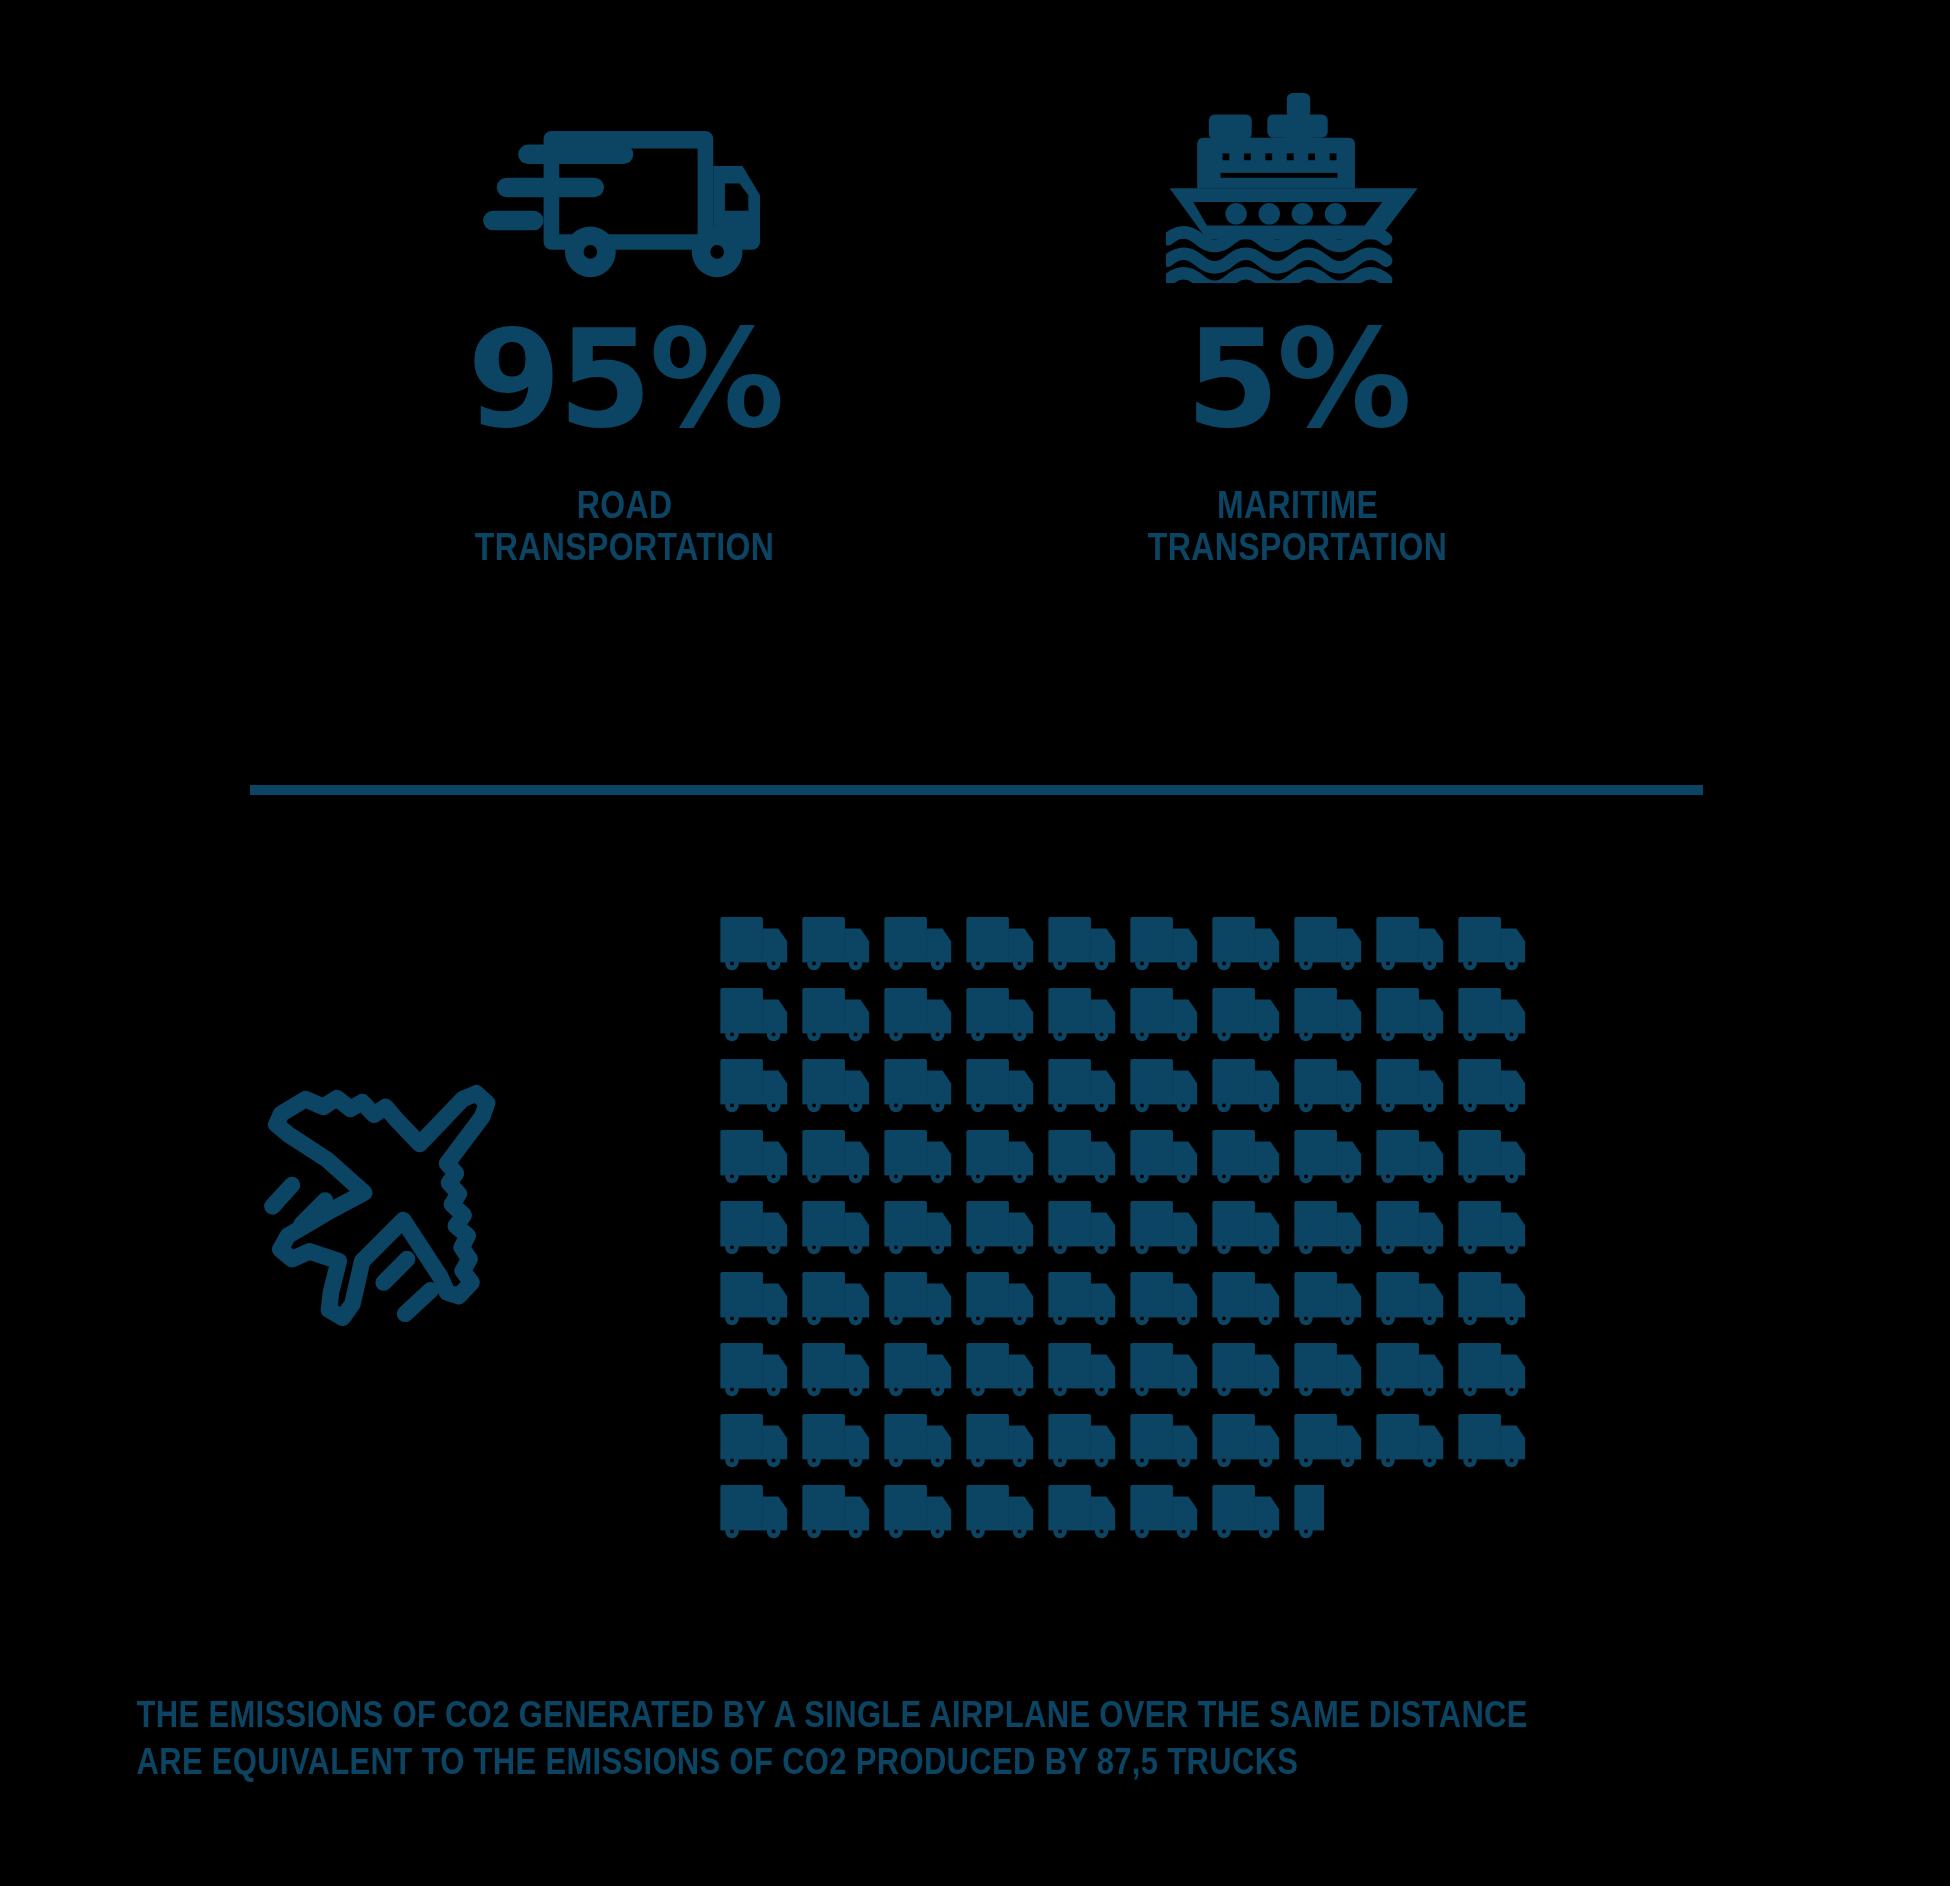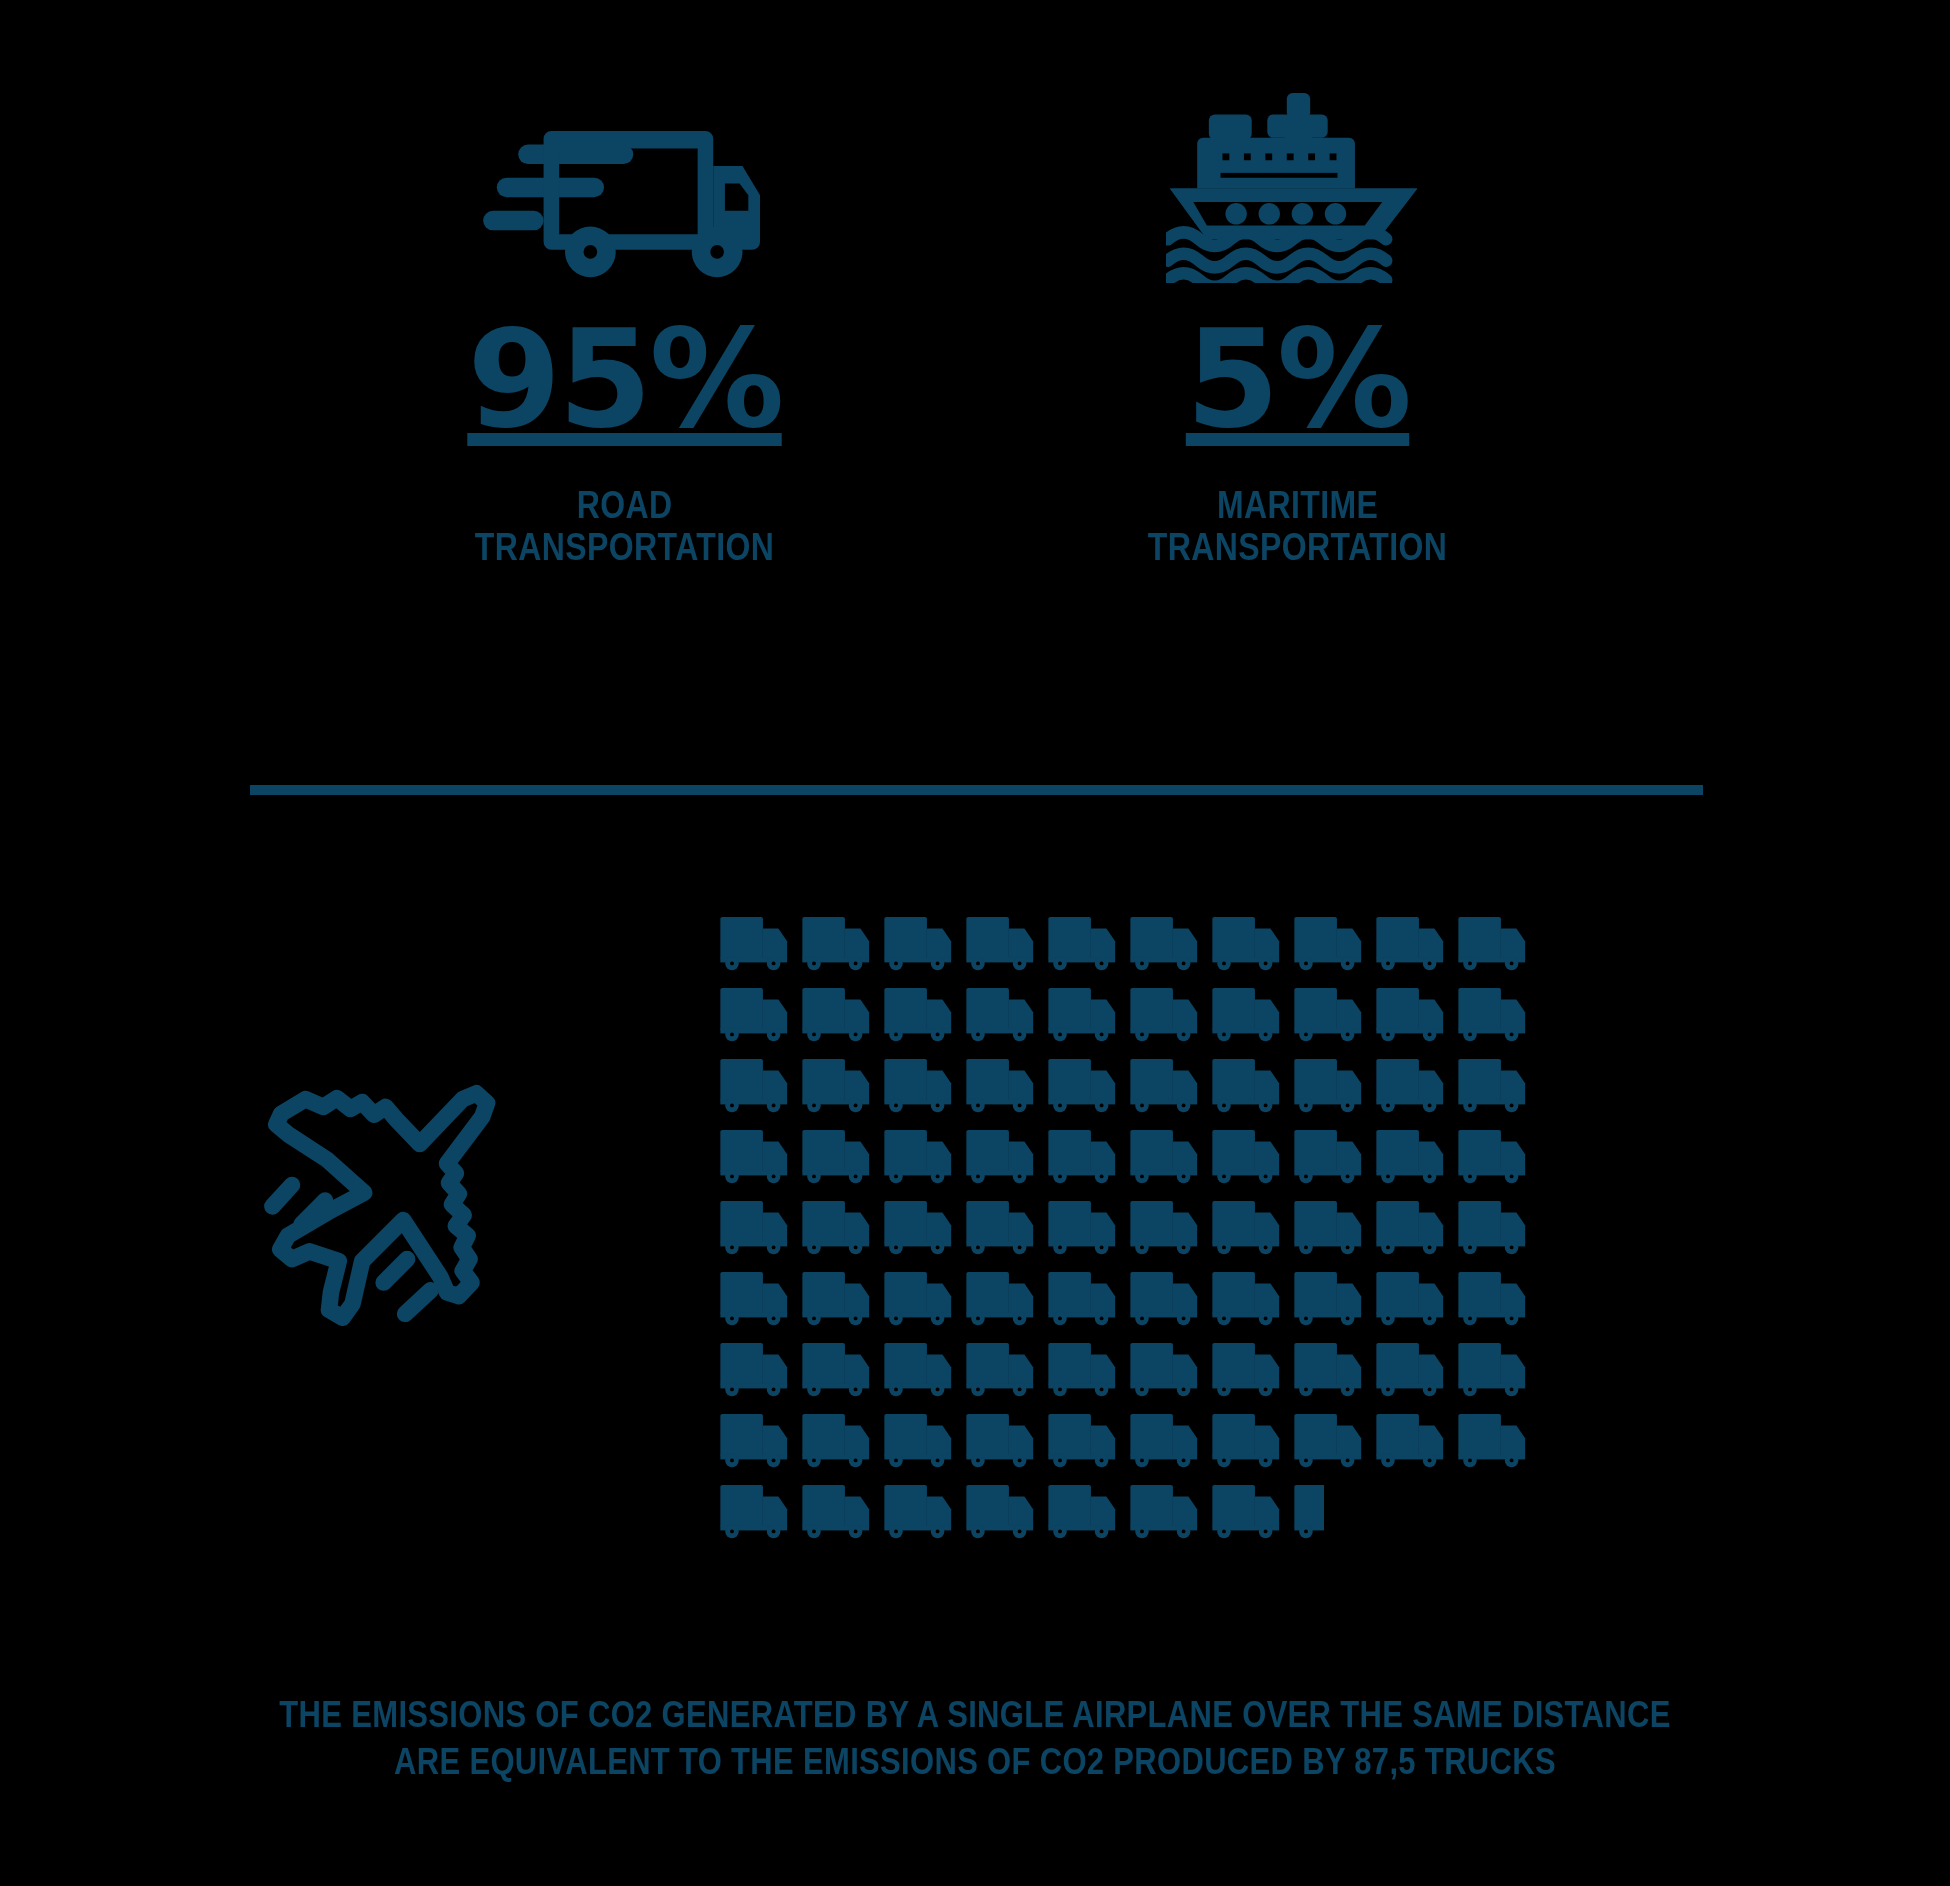--- a/index.html
+++ b/index.html
@@ -44,21 +44,20 @@
   }
 
   .stat-value {
     font-family: "DejaVu Sans", sans-serif;
     font-weight: bold;
     font-size: 135px;
     line-height: 1;
     letter-spacing: -2.9px;
     color: #0c4463;
     margin-top: 29px;
-    text-decoration: underline;
   }
 
   .stat-label {
     margin-top: 37px;
     font-family: "Liberation Sans Narrow", "Liberation Sans", sans-serif;
     font-weight: bold;
     font-size: 39px;
     line-height: 1.08;
     letter-spacing: 0.5px;
     text-align: center;
@@ -114,21 +113,20 @@
   }
   .truck-cell.half { width: 30px; }
   .truck-cell svg { display: block; }
 
   
   #caption {
     position: absolute;
     left: 0;
     top: 1692px;
     width: 1950px;
-    text-align: center;
   }
   .caption-line {
     font-family: "Liberation Sans Narrow", "Liberation Sans", sans-serif;
     font-weight: bold;
     font-size: 36px;
     line-height: 1.30;
     letter-spacing: 0.4px;
     color: #0c4463;
     transform: scaleX(0.86);
     white-space: nowrap;

